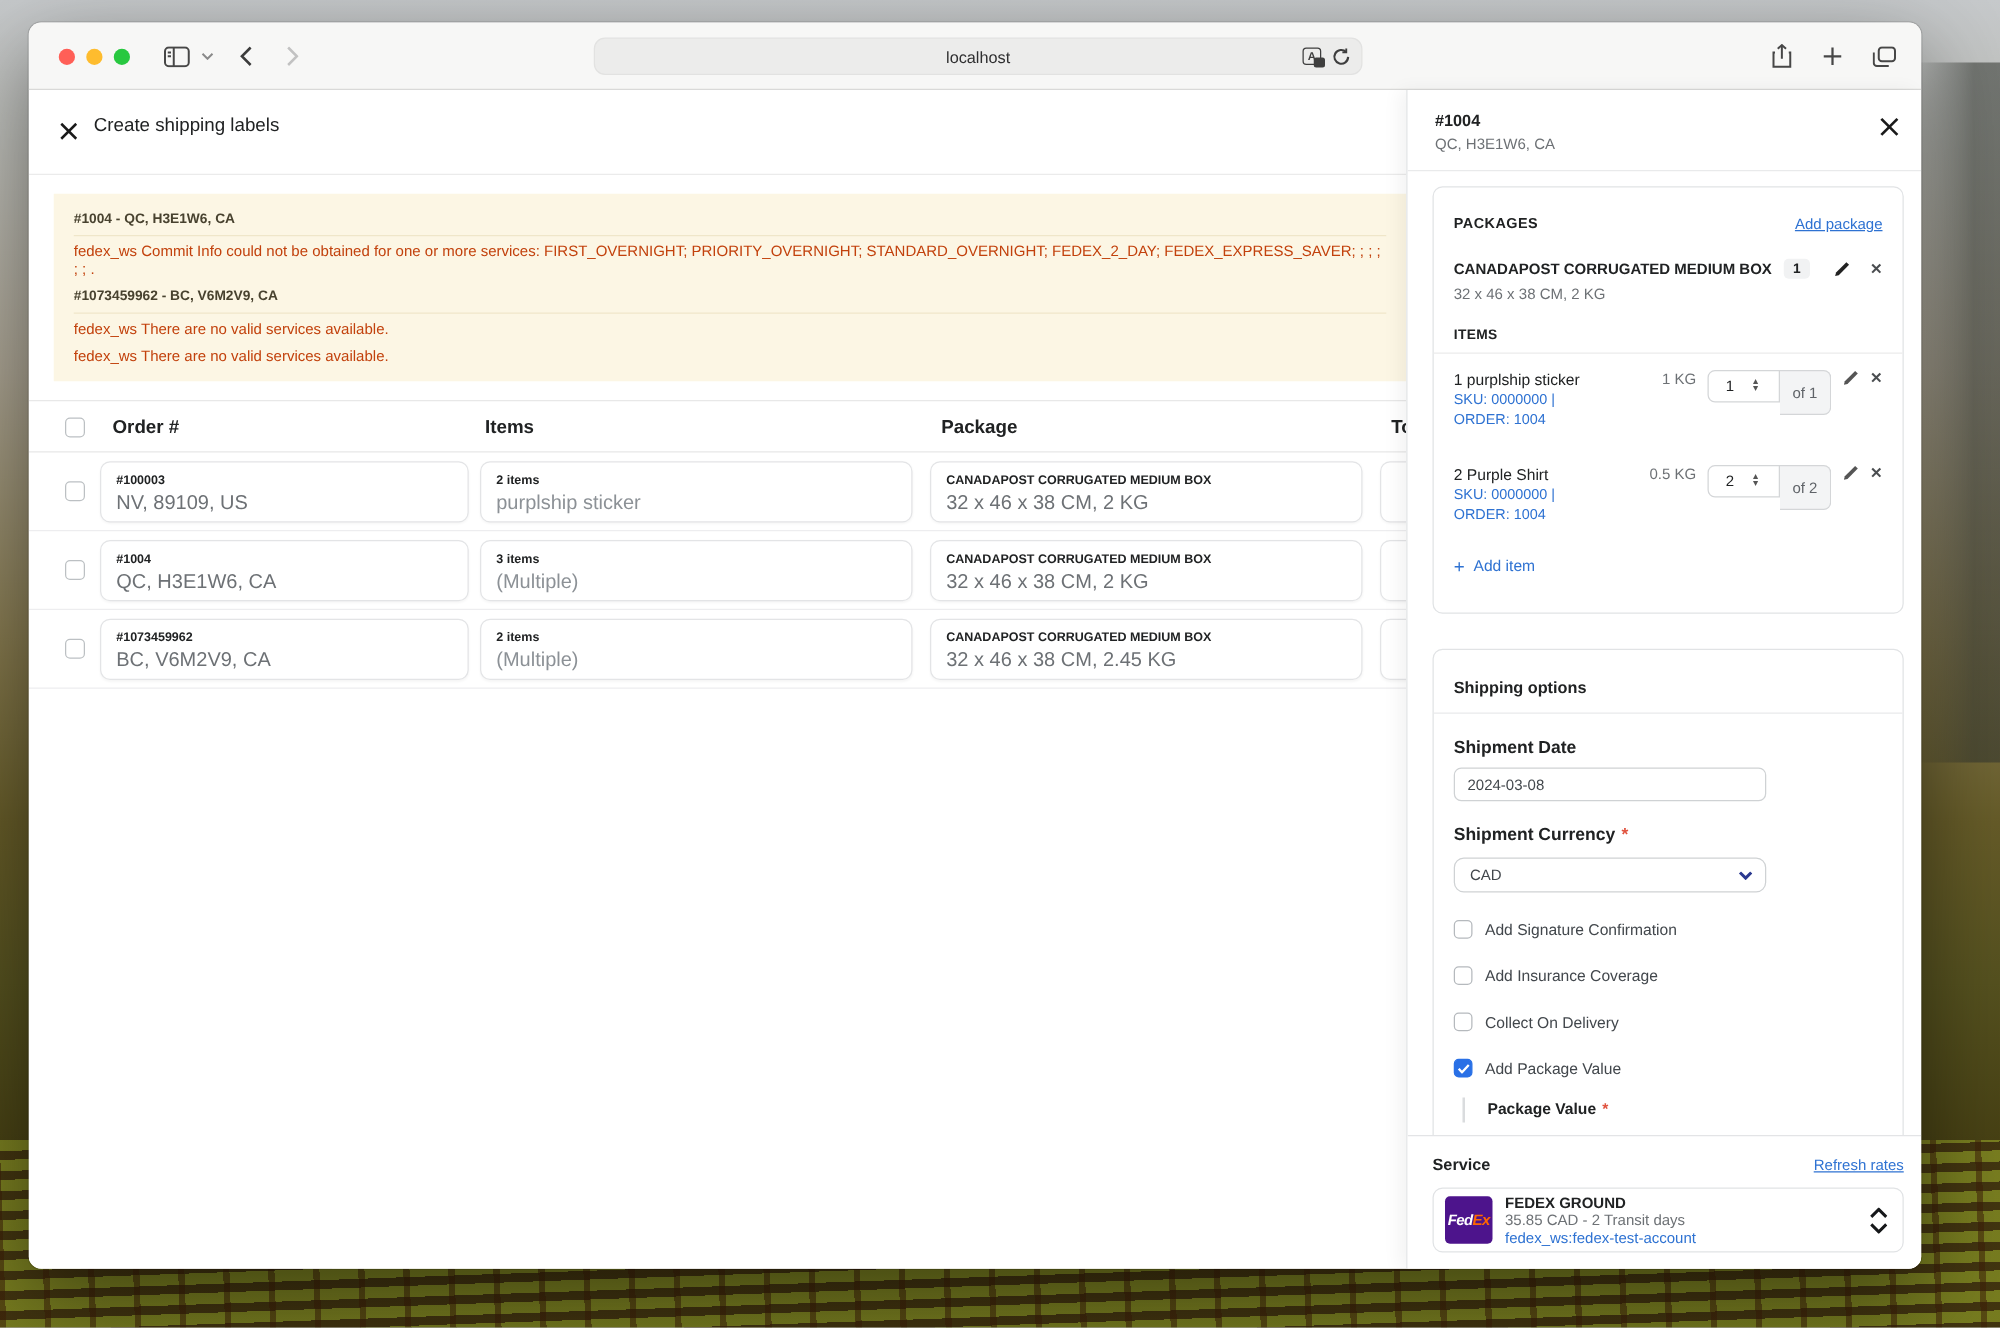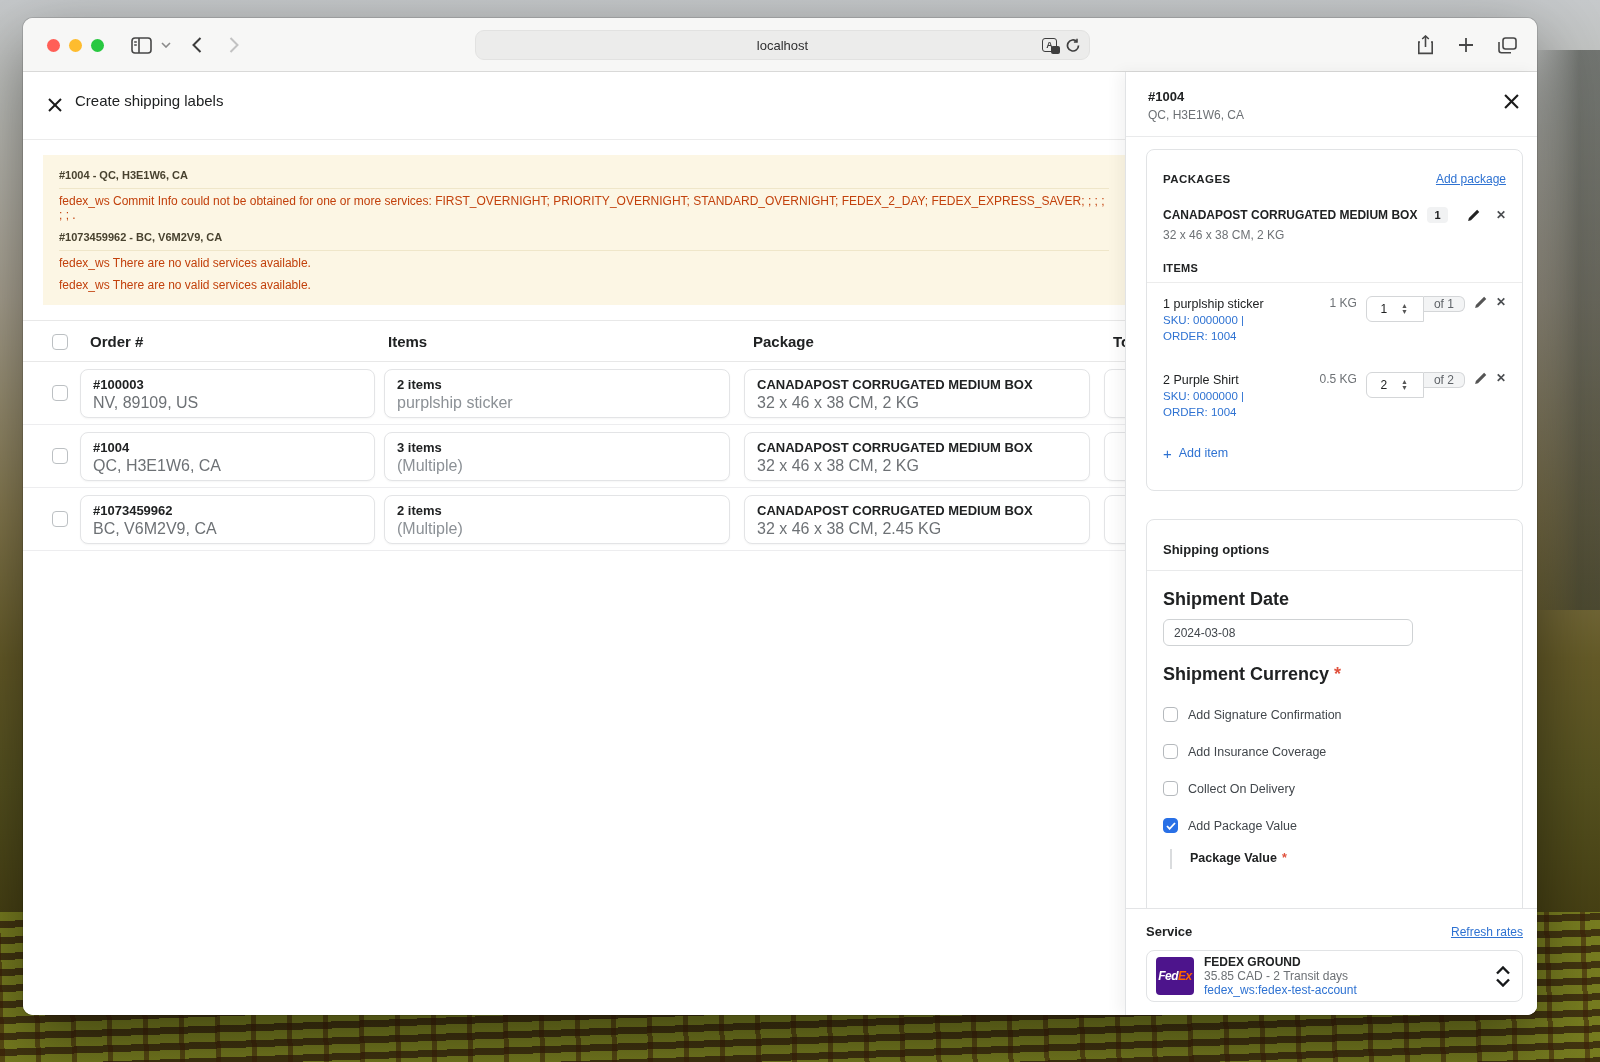--- a/index.html
+++ b/index.html
@@ -51,21 +51,21 @@
   .t-head { margin-top:15px; height:42px; border-top:1px solid #e8e8e8; border-bottom:1px solid #e8e8e8; position:relative;
     font-size:15px; font-weight:700; color:#202223; }
   .t-head .lbl { position:absolute; top:12px; }
   .cb { width:16px; height:16px; border:1px solid #bcc0c3; border-radius:4px; background:#fff; position:absolute; }
   .table-row { height:63px; border-bottom:1px solid #ededef; position:relative; }
   .row-cb { left:29px; top:23px; }
   .head-cb { left:29px; top:13px; }
   .cell { position:absolute; top:7px; height:49px; background:#fff; border:1px solid #e3e4e6; border-radius:8px;
     padding:7px 12px; box-shadow:0 1px 2px rgba(0,0,0,.04); overflow:hidden; }
   .c-order{left:57px;width:295px}.c-items{left:361px;width:346px}.c-pkg{left:721px;width:346px}.c-extra{left:1081px;width:60px}
-  .cell .t1 { font-size:13px; font-weight:700; color:#202223; line-height:16px; }
+  .cell .t1 { font-size:10px; font-weight:700; color:#202223; line-height:16px; }
   .cell .t2 { font-size:16px; color:#6d7175; line-height:16px; margin-top:2px; }
   .c-items .t2 { color:#8c9196; }
   .c-pkg .t1 { font-weight:600; }
 
   
   .panel { width:412px; background:#fff; border-left:1px solid #e1e3e5; position:relative; overflow:hidden;
     box-shadow:-6px 0 14px rgba(0,0,0,.05); }
   .panel-header { padding:17px 20px 14px 22px; border-bottom:1px solid #e9eaeb; position:relative; }
   .ph-order { font-size:13px; font-weight:700; color:#202223; }
   .ph-dest { font-size:12px; color:#6d7175; margin-top:4px; }
@@ -86,30 +86,30 @@
   .item-row.second { margin-top:28px; }
   .item-left { width:150px; }
   .item-name { font-size:12.5px; font-weight:500; color:#202223; line-height:16px; }
   .item-sku, .item-order { font-size:11.5px; color:#2e72d2; line-height:16px; }
   .item-right { margin-left:auto; display:flex; align-items:flex-start; gap:9px; }
   .wt { font-size:12px; color:#6d7175; }
   .qty-group { display:flex; }
   .qty-box { display:flex; align-items:center; border:1px solid #d4d6d8; border-radius:6px 0 0 6px; width:58px; height:26px; background:#fff; }
   .qty-box input { width:34px; border:0; outline:0; text-align:center; font-size:12px; color:#202223; font-family:inherit; background:transparent; }
   .spin { display:flex; flex-direction:column; font-size:7px; line-height:6px; color:#555; cursor:pointer; }
-  .of-box { height:16px; border:1px solid #d4d6d8; border-left:0; border-radius:0 6px 6px 0; background:#f3f4f5;
+  .of-box { height:36px; border:1px solid #d4d6d8; border-left:0; border-radius:0 6px 6px 0; background:#f3f4f5;
     padding:0 10px; font-size:12px; color:#5f6368; display:flex; align-items:center; }
   .xs { color:#4a4d50; font-size:12px; font-weight:700; cursor:pointer; line-height:12px; }
   .add-item { margin:26px 0 8px; display:flex; align-items:center; gap:7px; color:#2e72d2; font-size:12.5px; cursor:pointer; }
   .plus { font-size:15px; line-height:13px; }
 
   .ship-card { margin-top:28px; padding-bottom:70px; }
   .so-title { font-size:13px; font-weight:600; color:#202223; }
   .so-div { border-top:1px solid #e9eaeb; margin:13px -16px 0; }
-  .fld-label { margin-top:18px; font-size:18px; font-weight:700; color:#202223; display:flex; gap:5px; }
+  .fld-label { margin-top:18px; font-size:14px; font-weight:700; color:#202223; display:flex; gap:5px; }
   .req { color:#e0523e; }
   .date-input { margin-top:9px; width:250px; height:27px; border:1px solid #cfd2d4; border-radius:6px;
     padding:0 10px; font-size:12px; color:#42474c; font-family:inherit; display:block; background:#fff; }
   .select { margin-top:11px; width:250px; height:28px; border:1px solid #cfd2d4; border-radius:8px;
     display:flex; align-items:center; padding:0 12px; font-size:12px; color:#42474c; position:relative; cursor:pointer; background:#fff; }
   .select svg { position:absolute; right:10px; }
   .cb-row { display:flex; align-items:center; gap:10px; margin-top:22px; font-size:12.5px; color:#42474c; }
   .cb-row:first-of-type { margin-top:28px; }
   .cbx { width:15px; height:15px; border:1px solid #b5b9bd; border-radius:4px; background:#fff; flex:0 0 auto; cursor:pointer; }
   .cbx.checked { background:#2970e6; border-color:#2970e6; display:flex; align-items:center; justify-content:center; }
@@ -370,20 +370,26 @@
         <div class="so-title">Shipping options</div>
         <div class="so-div"></div>
 
         <div class="fld-label">Shipment Date</div>
         <input class="date-input" value="2024-03-08" style="">
 
         <div class="fld-label">
           <span>Shipment Currency</span>
           <span class="req">*</span>
         </div>
+        <div class="select">
+          <span>CAD</span>
+          <svg width="11" height="7" viewBox="0 0 11 7" fill="none" stroke="#2b3990" stroke-width="2.4">
+              <path d="M1 1l4.5 4.5L10 1"></path>
+            </svg>
+        </div>
 
         <div class="cb-row">
           <span class="cbx"></span>
           <span>Add Signature Confirmation</span>
         </div>
         <div class="cb-row">
           <span class="cbx"></span>
           <span>Add Insurance Coverage</span>
         </div>
         <div class="cb-row">

